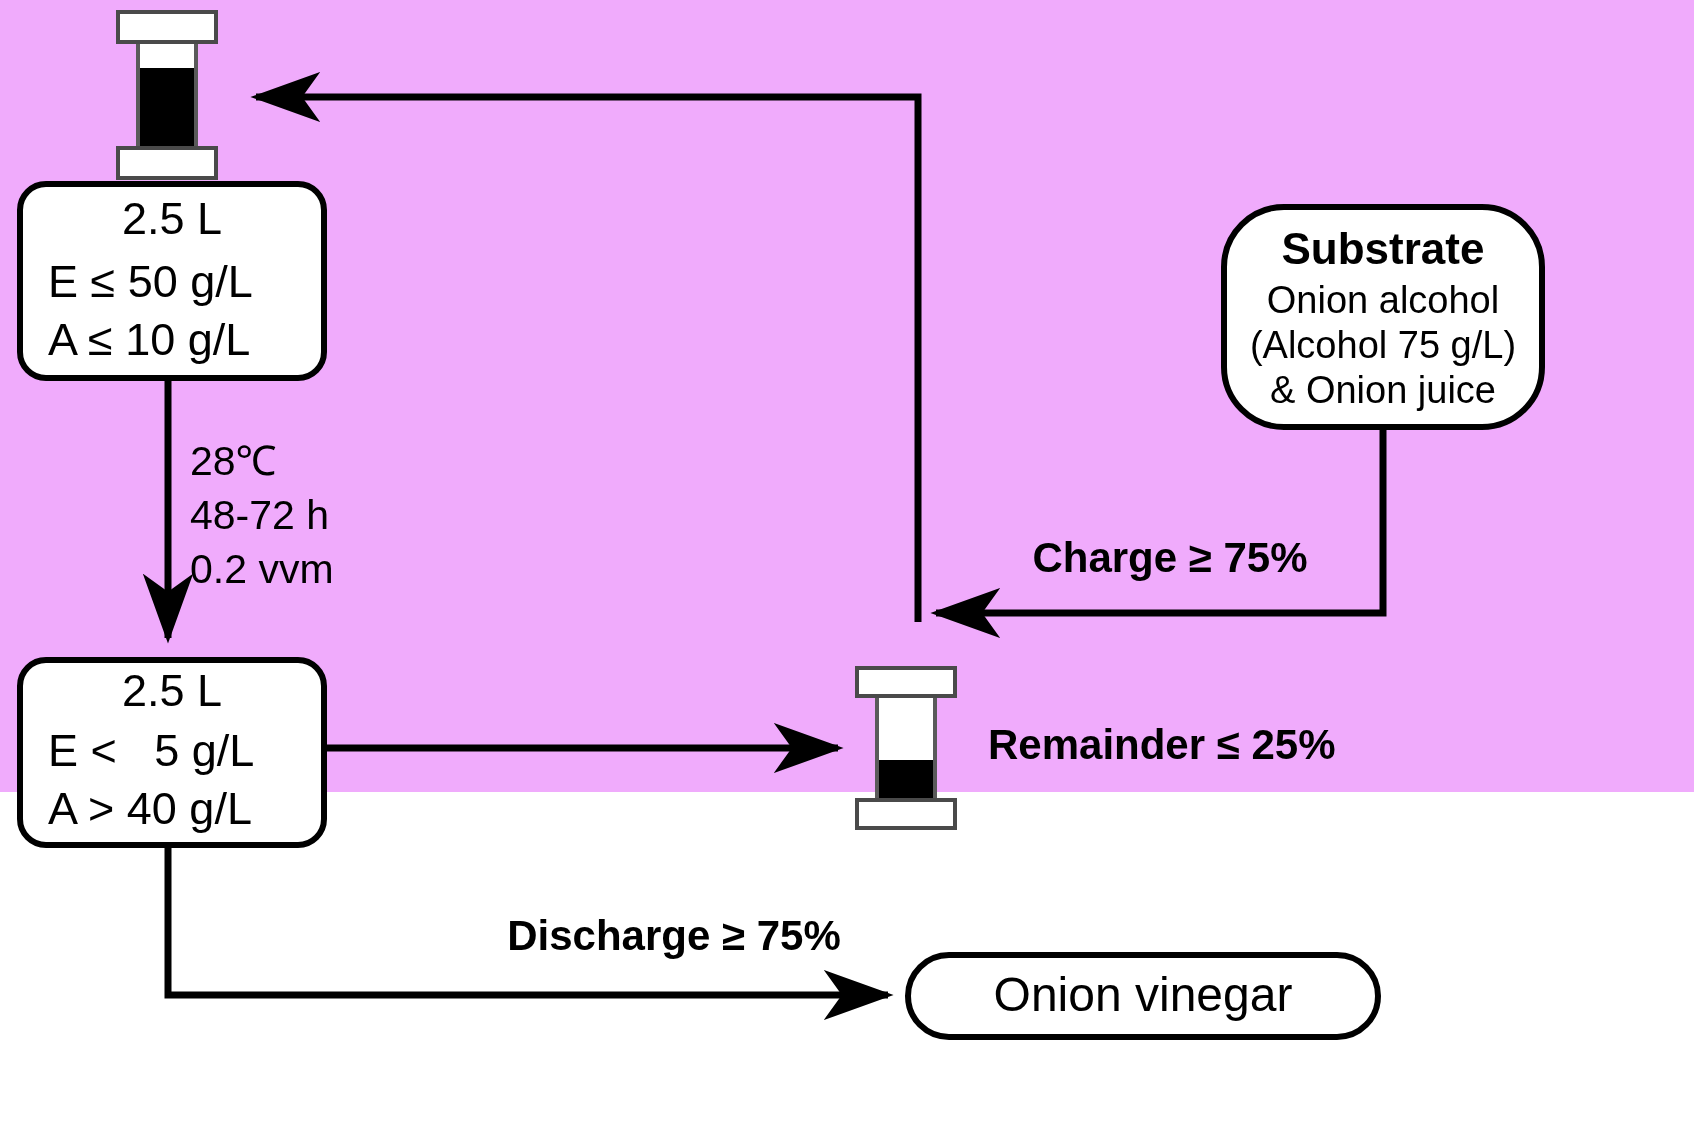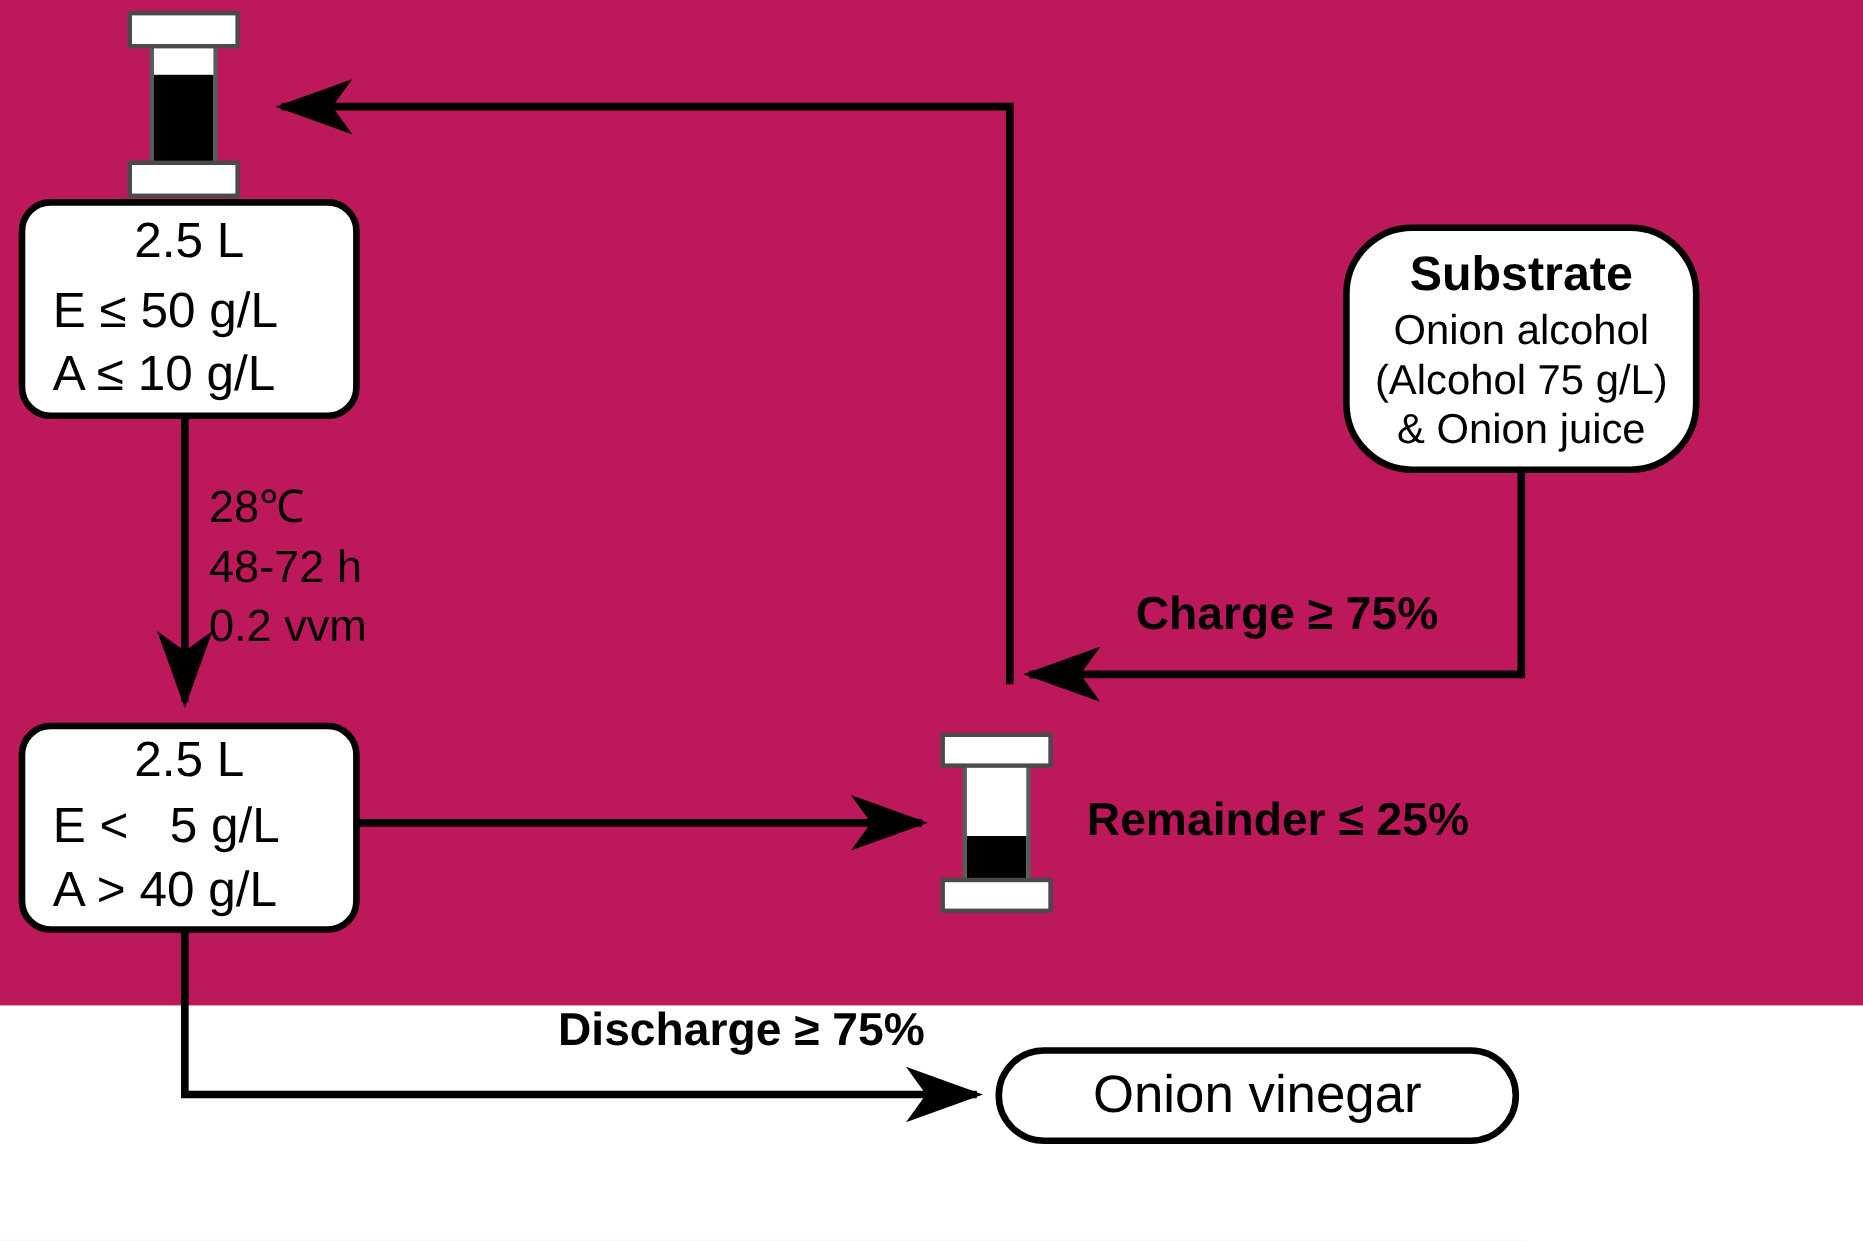--- a/index.html
+++ b/index.html
@@ -9,22 +9,22 @@
   }
   body {
     width: 1694px;
     height: 1128px;
     font-family: "Liberation Sans", sans-serif;
     overflow: hidden;
   }
   #diagram-root {
     position: relative;
     width: 1694px;
-    height: 914px;
-    background: #be185d;
+    height: 792px;
+    background: #f0abfc;
   }
   svg#flow {
     position: absolute;
     top: 0;
     left: 0;
     width: 1694px;
     height: 1128px;
     display: block;
   }
   .node-shape {

